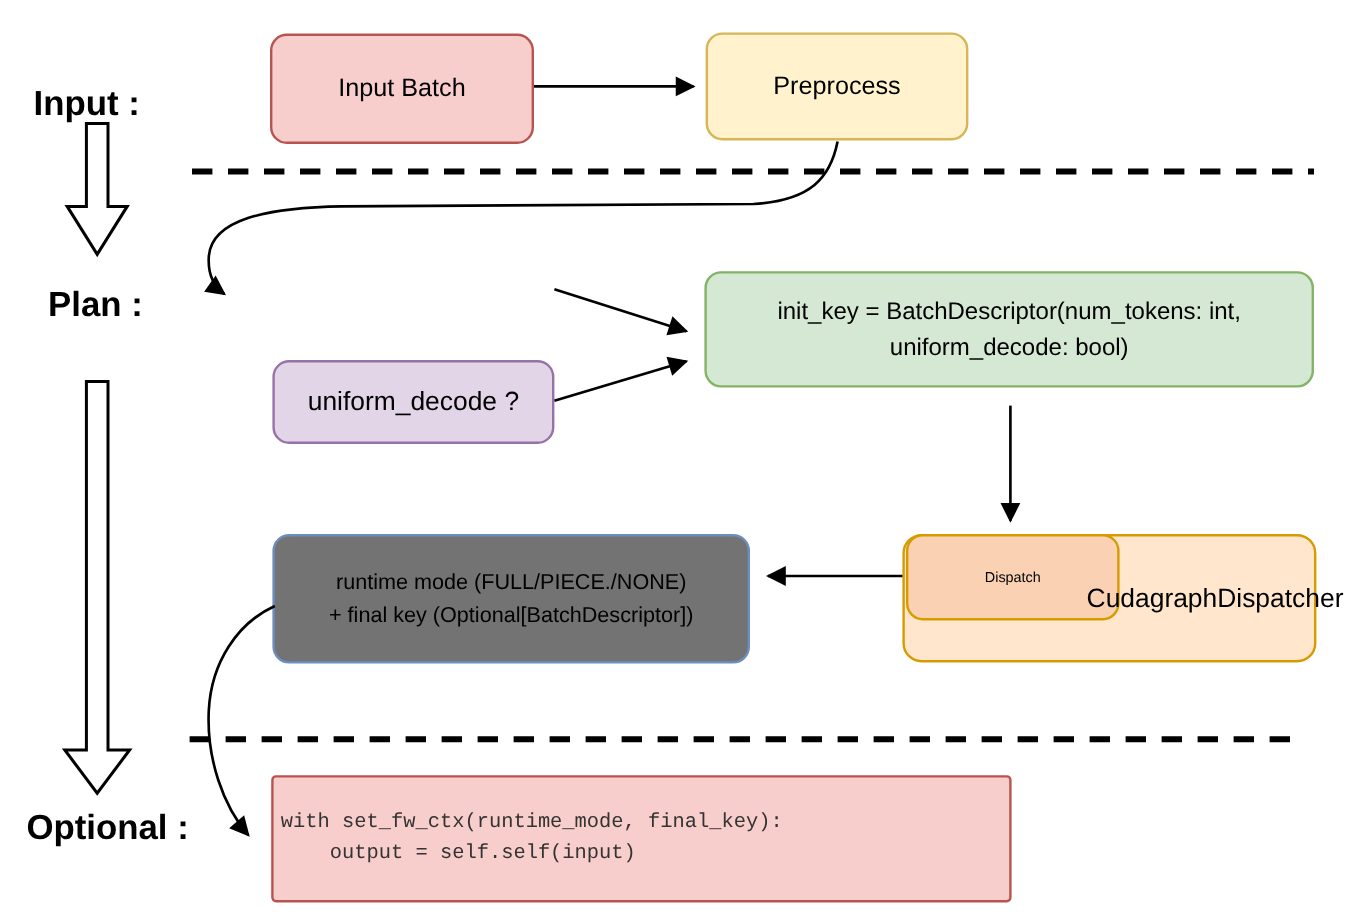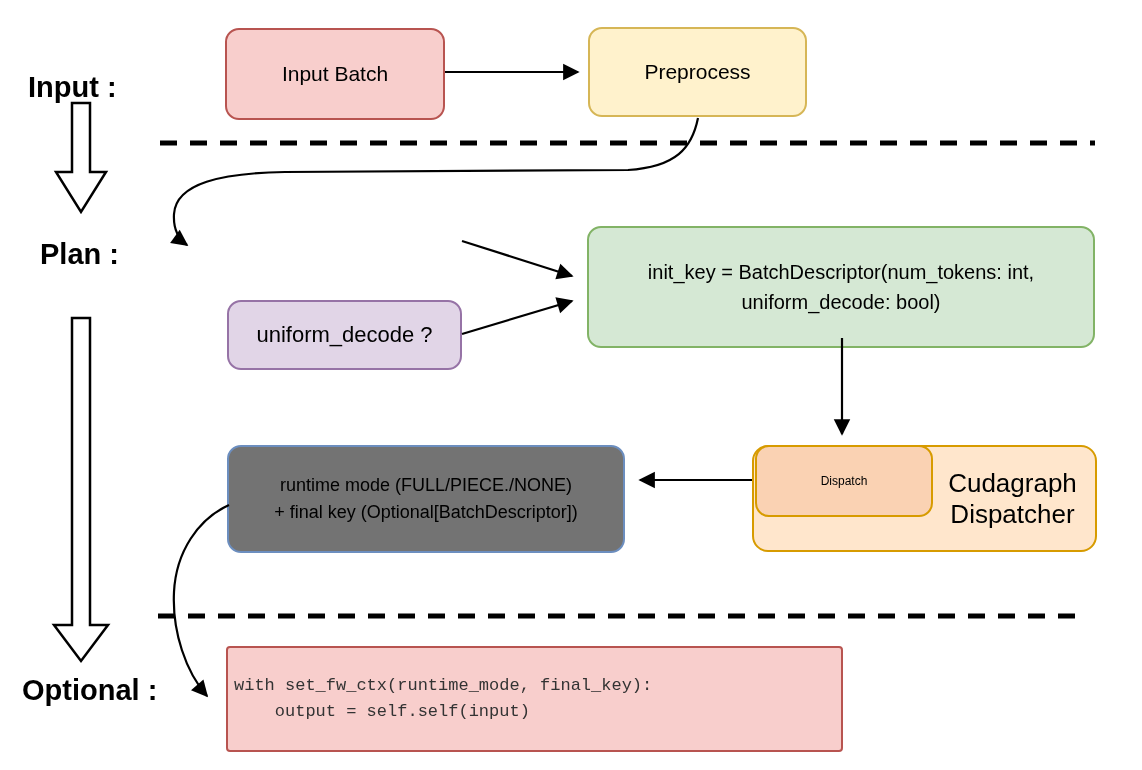--- a/index.html
+++ b/index.html
@@ -13,30 +13,30 @@
     text-align:center;line-height:1.25;
   }
   .section-label{
     position:absolute;font-weight:700;font-size:29px;white-space:nowrap;
   }
   
   #n-input-batch {left:225px;top:28px;width:220px;height:92px;background:#f8cecc;border-color:#b85450;font-size:21px;}
   #n-preprocess  {left:588px;top:27px;width:219px;height:90px;background:#fff2cc;border-color:#d6b656;font-size:21px;}
   #n-cg-padding  {left:227px;top:210px;width:235px;height:68px;background:#e1d5e7;border-color:#9673a6;font-size:22px;}
   #n-uniform     {left:227px;top:300px;width:235px;height:70px;background:#e1d5e7;border-color:#9673a6;font-size:22px;}
-  #n-init-key    {left:587px;top:226px;width:508px;height:122px;background:#d5e8d4;border-color:#82b366;font-size:20px;line-height:30px;text-align:center;}
+  #n-init-key    {left:587px;top:226px;width:508px;height:97px;background:#d5e8d4;border-color:#82b366;font-size:20px;line-height:30px;text-align:center;}
   #n-dispatcher  {left:752px;top:445px;width:345px;height:107px;background:#ffe6cc;border-color:#d79b00;border-radius:16px;}
   #n-dispatch    {left:755px;top:445px;width:178px;height:72px;background:#fad2b3;border-color:#d79b00;font-size:12px;}
   #n-runtime     {left:227px;top:445px;width:398px;height:108px;background:#737373;border-color:#6c8ebf;font-size:18px;line-height:27px;}
   #n-code        {left:226px;top:646px;width:617px;height:106px;background:#f8cecc;border-color:#b85450;
                   align-items:flex-start;justify-content:center;border-radius:4px;}
   #dispatcher-label{
     position:absolute;left:928px;top:445px;width:169px;height:107px;
-    display:flex;flex-direction:column;align-items:center;justify-content:center;
-    font-size:26px;line-height:31px;text-align:center;
+    display:flex;align-items:center;justify-content:center;
+    font-size:22px;line-height:31px;text-align:center;
   }
   .code-line{
     white-space:pre;font-family:"Liberation Mono",monospace;font-size:17px;line-height:26px;
     color:#333333;padding-left:6px;
   }
   #labels .section-label{color:#000;}
   #edges{position:absolute;left:0;top:0;width:1142px;height:770px;pointer-events:none;}
 </style>
 </head>
 <body>

